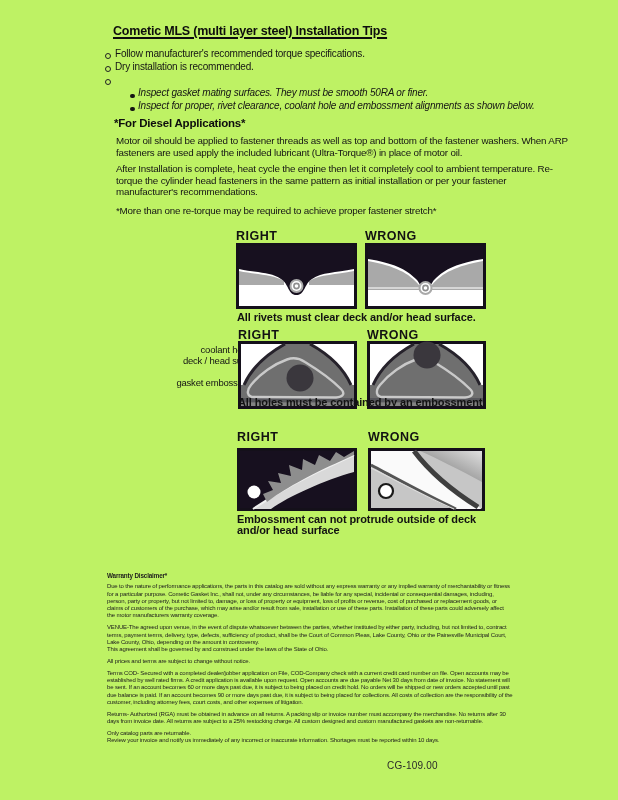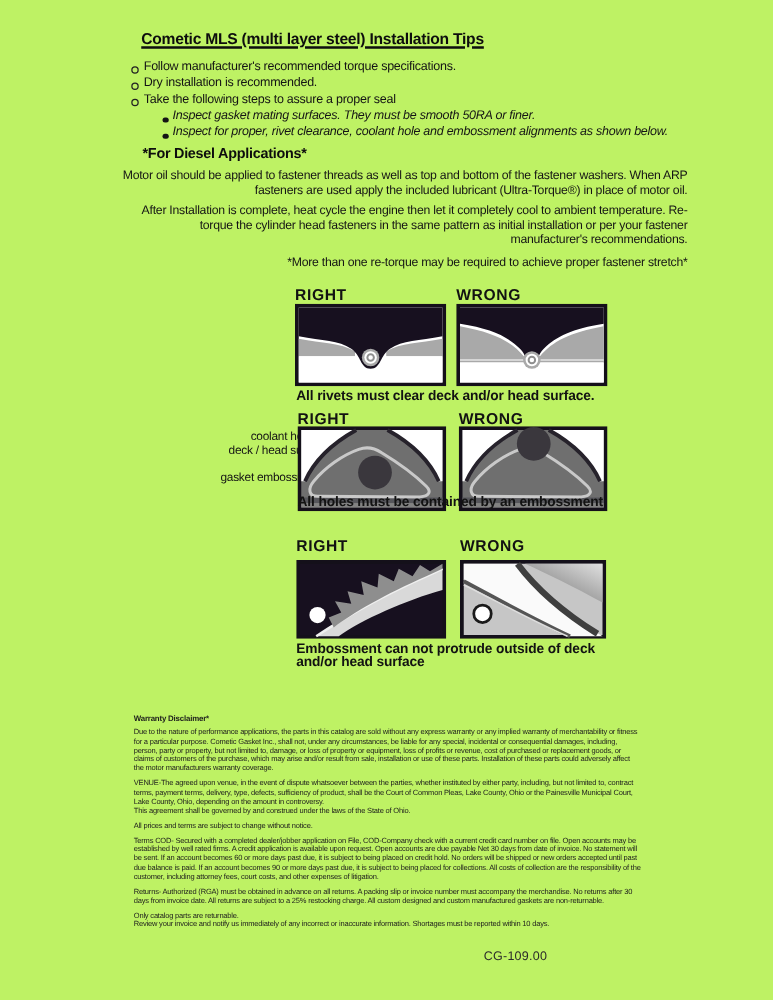--- a/index.html
+++ b/index.html
@@ -11,21 +11,21 @@
   .title{
     left:113px;top:24px;font-size:12.5px;font-weight:bold;letter-spacing:-0.2px;
     text-decoration:underline;text-underline-offset:2px;text-decoration-thickness:1.5px;color:#0d0d0d;
   }
   .bullets{left:105px;top:46px;}
   .subbullets{left:130px;top:85px;font-style:italic;}
   .b-row{display:flex;align-items:flex-end;height:13px;font-size:10px;letter-spacing:-0.2px;color:#141414;}
   .ring{flex:0 0 auto;width:4px;height:4px;border:1px solid #222;border-radius:50%;margin:3px 4px 0 0;}
   .dot{flex:0 0 auto;width:4.5px;height:4.5px;background:#141414;border-radius:50%;margin:3px 3.5px 0 0;}
   .h2{left:114px;top:117px;font-size:11.5px;font-weight:bold;letter-spacing:-0.2px;color:#0d0d0d;}
-  .para{left:98px;width:452px;font-size:9.8px;line-height:11.6px;letter-spacing:-0.2px;color:#141414;text-align:right;}
+  .para{left:116px;width:452px;font-size:9.8px;line-height:11.6px;letter-spacing:-0.2px;color:#141414;}
   .fig-label{font-size:12.5px;font-weight:bold;letter-spacing:0.5px;text-align:left;color:#121212;}
   .fig-caption{font-size:11px;font-weight:bold;letter-spacing:-0.1px;line-height:11px;color:#121212;}
   .ann{font-size:9.5px;letter-spacing:-0.2px;line-height:10.5px;text-align:right;color:#141414;}
   .disc{left:107px;top:572px;width:406px;font-size:6px;line-height:7.3px;letter-spacing:-0.15px;color:#1c1c1c;}
   .disc .hd{font-weight:bold;font-size:6.3px;margin-bottom:4px;}
   .disc p{margin:0 0 4.5px 0;}
   .pageno{left:387px;top:760px;font-size:10px;letter-spacing:0.2px;color:#2a2a2a;}
   svg{display:block;}
 </style>
 </head>
@@ -39,21 +39,20 @@
     <div class="b-row">
       <span class="ring"></span>
       <span>Follow manufacturer's recommended torque specifications.</span>
     </div>
     <div class="b-row">
       <span class="ring"></span>
       <span>Dry installation is recommended.</span>
     </div>
     <div class="b-row">
       <span class="ring"></span>
-      <span>Take the following steps to assure a proper seal</span>
     </div>
   </div>
   <div class="abs subbullets">
     <div class="b-row">
       <span class="dot"></span>
       <span>Inspect gasket mating surfaces.  They must be smooth 50RA or finer.</span>
     </div>
     <div class="b-row">
       <span class="dot"></span>
       <span>Inspect for proper, rivet clearance, coolant hole and embossment alignments as shown below.</span>

